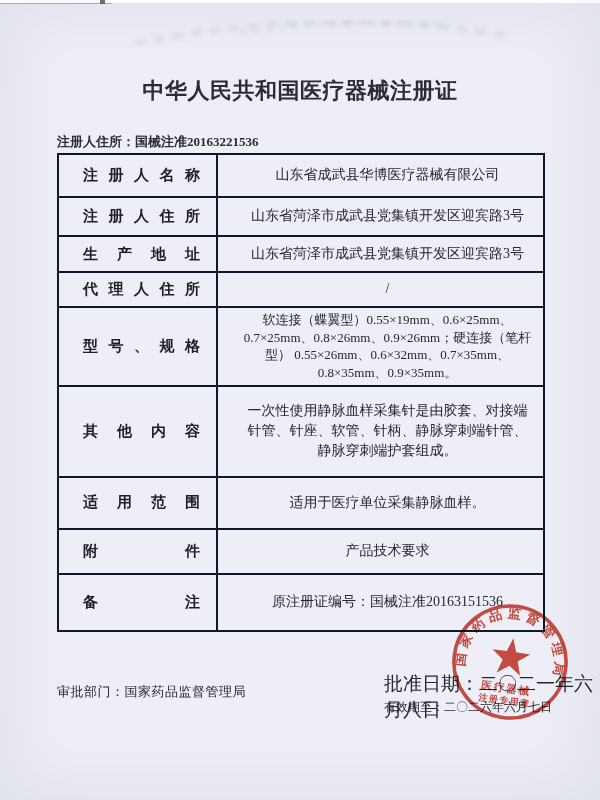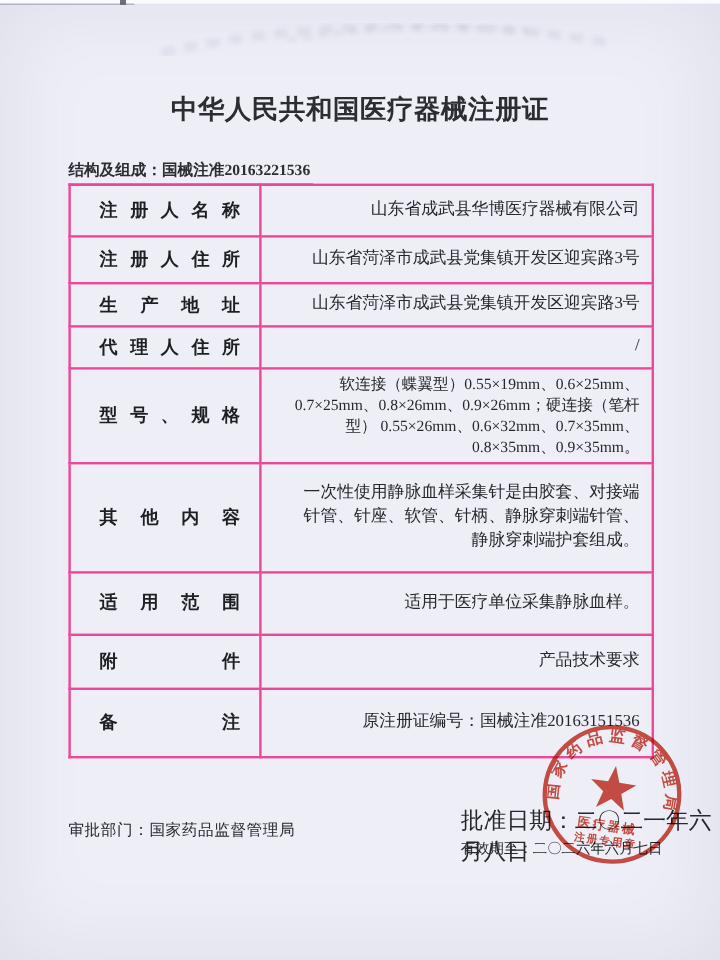--- a/index.html
+++ b/index.html
@@ -9,24 +9,24 @@
   .top-white{position:absolute;left:0;top:0;width:600px;height:3px;background:#fbfbfd;}
   .edge-line{position:absolute;left:0;top:3px;width:112px;height:1px;background:#9096a4;opacity:.75;}
   .edge-tick{position:absolute;left:100px;top:0;width:5px;height:4px;background:#4a4e5a;opacity:.8;}
   .bleed{position:absolute;left:120px;top:0;pointer-events:none;}
   .title{position:absolute;left:0;top:76px;width:600px;margin:0;text-align:center;
          font-size:22px;font-weight:bold;letter-spacing:.5px;color:#2b2d33;}
   .cert-no{position:absolute;left:57px;top:133px;font-size:13px;font-weight:bold;
            color:#2b2d33;border-bottom:1px solid #3a3c44;padding:0 2px 2px 0;}
   table.cert{position:absolute;left:57px;top:153px;width:488px;border-collapse:collapse;
              table-layout:fixed;}
-  table.cert td{border:2px solid #ec4899;overflow:hidden;padding-left:24px;}
+  table.cert td{border:2px solid #0f172a;overflow:hidden;padding-left:24px;}
   td.lbl{width:117px;font-weight:bold;font-size:15px;color:#1e1f24;vertical-align:middle;
          text-align:justify;text-align-last:justify;padding:0 16px;}
-  td.val{font-size:14px;vertical-align:middle;text-align:right;padding:3px 10px 3px 13px;
+  td.val{font-size:14px;vertical-align:middle;text-align:center;padding:3px 10px 3px 13px;
          line-height:1.45;}
   tr.h35 td{height:35px}tr.h31 td{height:31px}tr.h28 td{height:28px}tr.h29 td{height:29px}
   tr.h27 td{height:27px}tr.h31b td{height:31px}tr.h59 td{height:59px}tr.h83 td{height:83px}
   tr.h44 td{height:44px}tr.h37 td{height:37px}tr.h27b td{height:27px}tr.h49 td{height:49px}
   tr.h59 td.val{font-size:13px;line-height:1.36;letter-spacing:0;font-family:Liberation Serif, serif;}
   .dept{position:absolute;left:57px;top:683px;font-size:13px;letter-spacing:.5px;text-align:center;}
   .date1{position:absolute;left:384px;top:671px;font-size:19px;}
   .date2{position:absolute;left:384px;top:699px;font-size:12px;}
   .seal{position:absolute;left:440px;top:592px;mix-blend-mode:multiply;}
 </style>
@@ -44,21 +44,21 @@
         <filter id="blr">
           <feGaussianBlur stdDeviation="2"></feGaussianBlur>
         </filter>
       </defs>
     <path d="M15 44 Q 200 4 390 36" stroke="#8e96ae" stroke-width="7" fill="none" stroke-dasharray="11 8" opacity="0.15" filter="url(#blr)"></path>
     <path d="M120 34 Q 215 16 330 26" stroke="#8e96ae" stroke-width="5" fill="none" stroke-dasharray="7 6" opacity="0.13" filter="url(#blr)"></path>
   </svg>
 
   <h1 class="title">中华人民共和国医疗器械注册证</h1>
 
-  <div class="cert-no">结构及组成：国械注准20163221536</div>
+  <div class="cert-no">注册人住所：国械注准20163221536</div>
 
   <table class="cert">
     <tbody>
         <tr class="h35">
       <td class="lbl">注册人名称</td>
       <td class="val">山东省成武县华博医疗器械有限公司</td>
     </tr>
     <tr class="h31">
       <td class="lbl">注册人住所</td>
       <td class="val">山东省菏泽市成武县党集镇开发区迎宾路3号</td>

